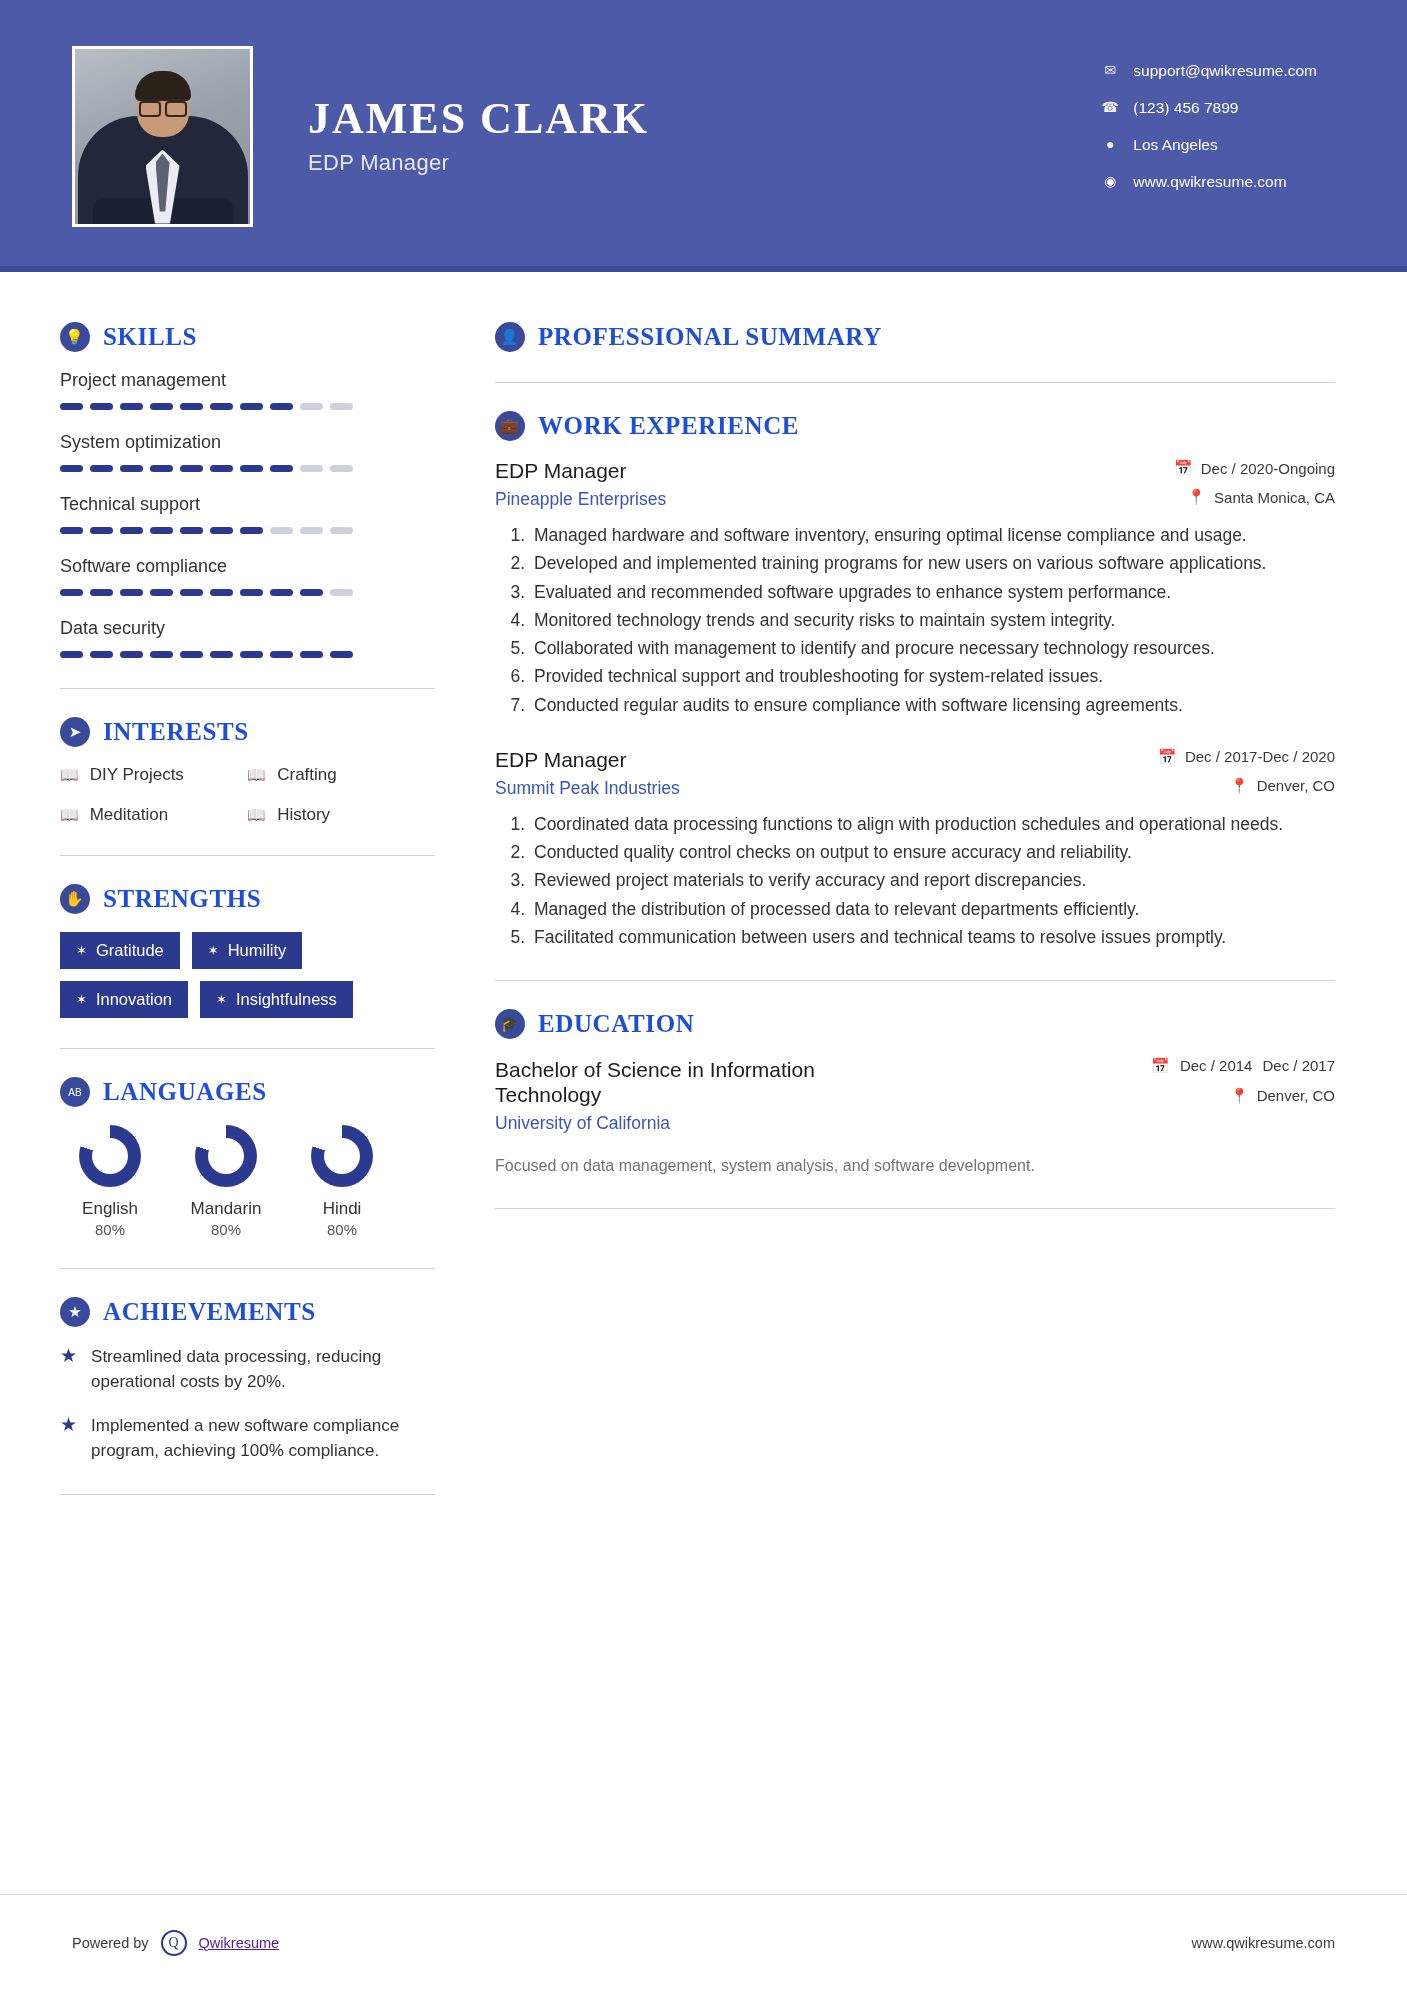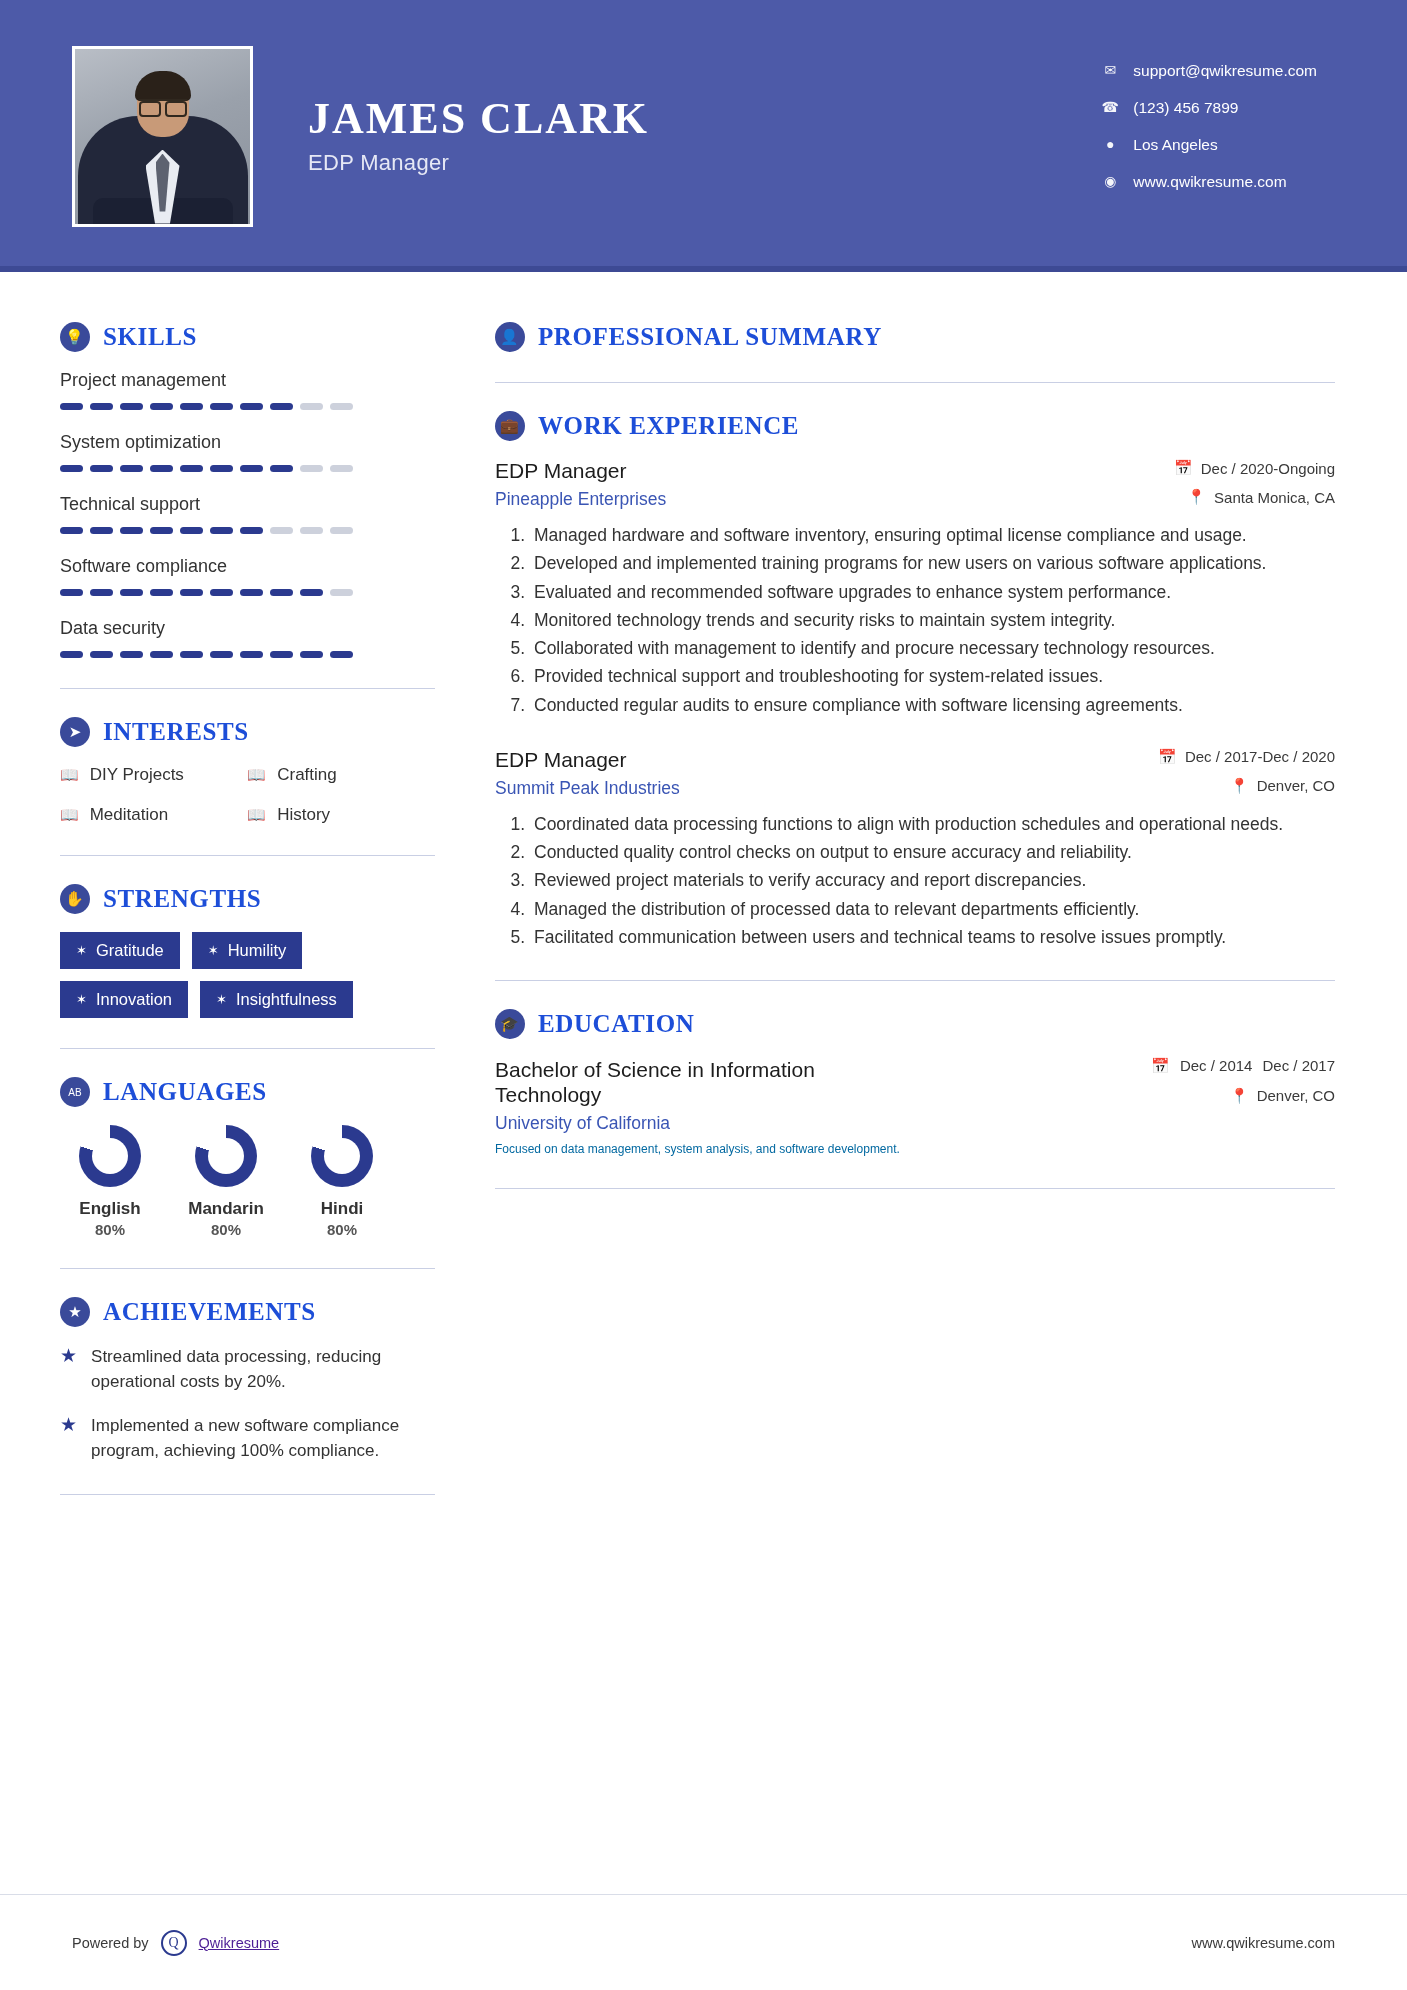--- a/index.html
+++ b/index.html
@@ -163,21 +163,21 @@
 
   
   .strengths { display:flex; flex-wrap:wrap; gap:12px; }
   .chip {
     background:#2b3a8f; color:#fff; font-size:16.5px;
     padding:9px 16px; display:flex; align-items:center; gap:9px;
   }
   .chip .st { font-size:13px; }
 
   
-  .langs { display:flex; gap:36px; padding-left:10px;font-weight:bold; }
+  .langs { display:flex; gap:36px; padding-left:10px; }
   .lang { width:80px; text-align:center; }
   .ring {
     width:62px; height:62px; border-radius:50%;
     margin: 0 auto 12px auto;
     background: conic-gradient(#2b3a8f 0 80%, #ffffff 80% 100%);
     position:relative;
   }
   .ring:after {
     content:""; position:absolute; inset:13px; background:#fff; border-radius:50%;
   }
@@ -203,21 +203,21 @@
   .meta .m2 { display:flex; align-items:center; justify-content:flex-end; gap:8px; margin-top:11px; }
   ol.bullets {
     margin: 12px 0 0 0; padding-left: 28px;
     font-size:17.5px; line-height:1.5; color:#333;
   }
   ol.bullets li { margin-bottom:2px; padding-left:4px;margin-left:7px; }
   .job { margin-top: 30px; }
   .edu-title { font-size:21px; color:#1d1d1d; max-width:430px; line-height:1.2; }
   .edu-dates { display:flex; align-items:flex-start; gap:10px; font-size:15px; }
   .edu-dates .d { text-align:center; line-height:1.25; }
-  .edu-desc { font-size:12px; line-height:1.5; color:#0369a1; margin-top:6px; }
+  .edu-desc { font-size:16px; line-height:1.5; color:#737373; margin-top:20px; }
 
   
   .footer {
     position:absolute; left:0; right:0; bottom:0; height:96px;
     border-top:1px solid #d9dde8;
     display:flex; align-items:center;
     padding: 0 72px;
     font-size:14.5px; color:#3a3a3a;
   }
   .powered { display:flex; align-items:center; gap:12px; }

